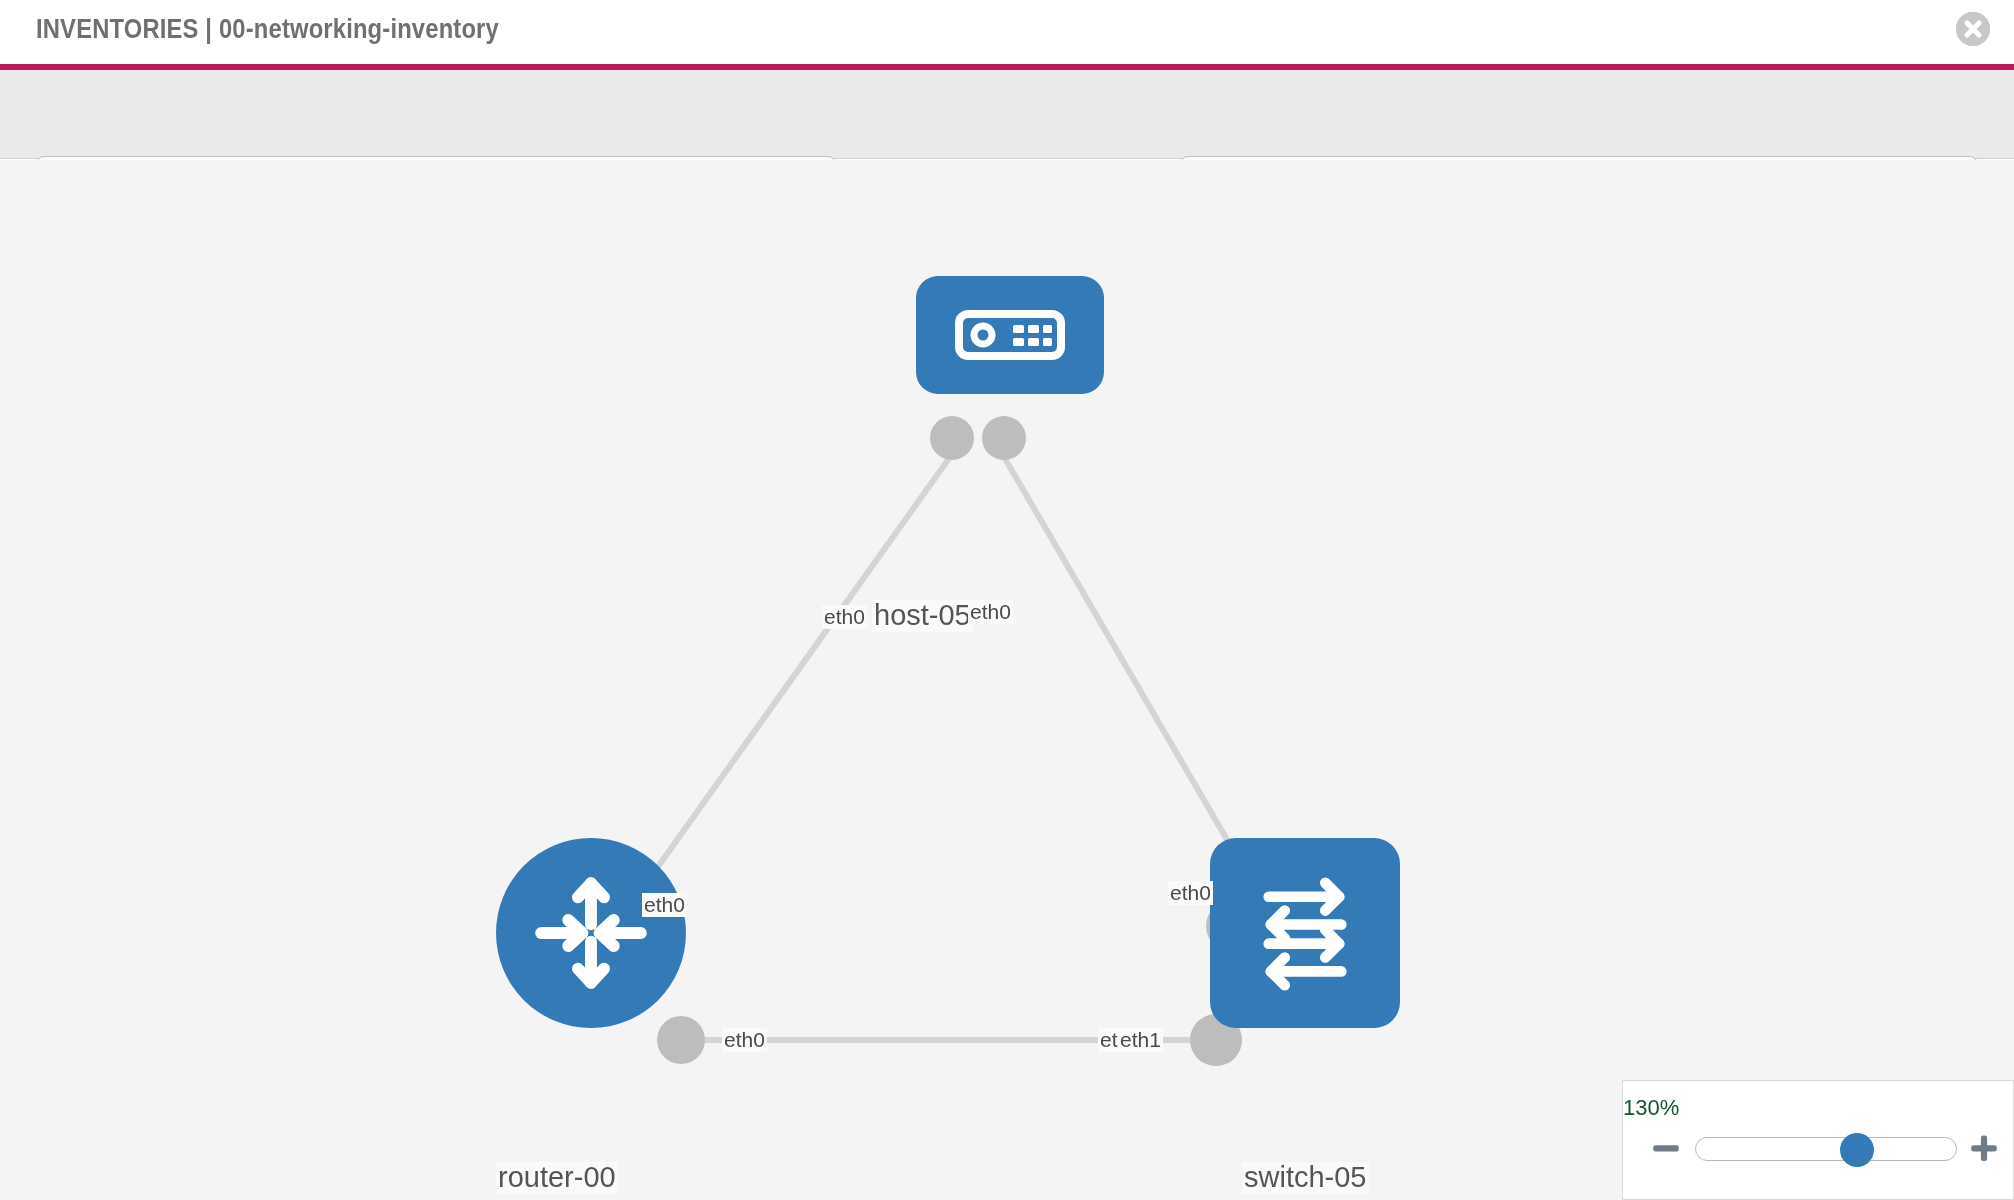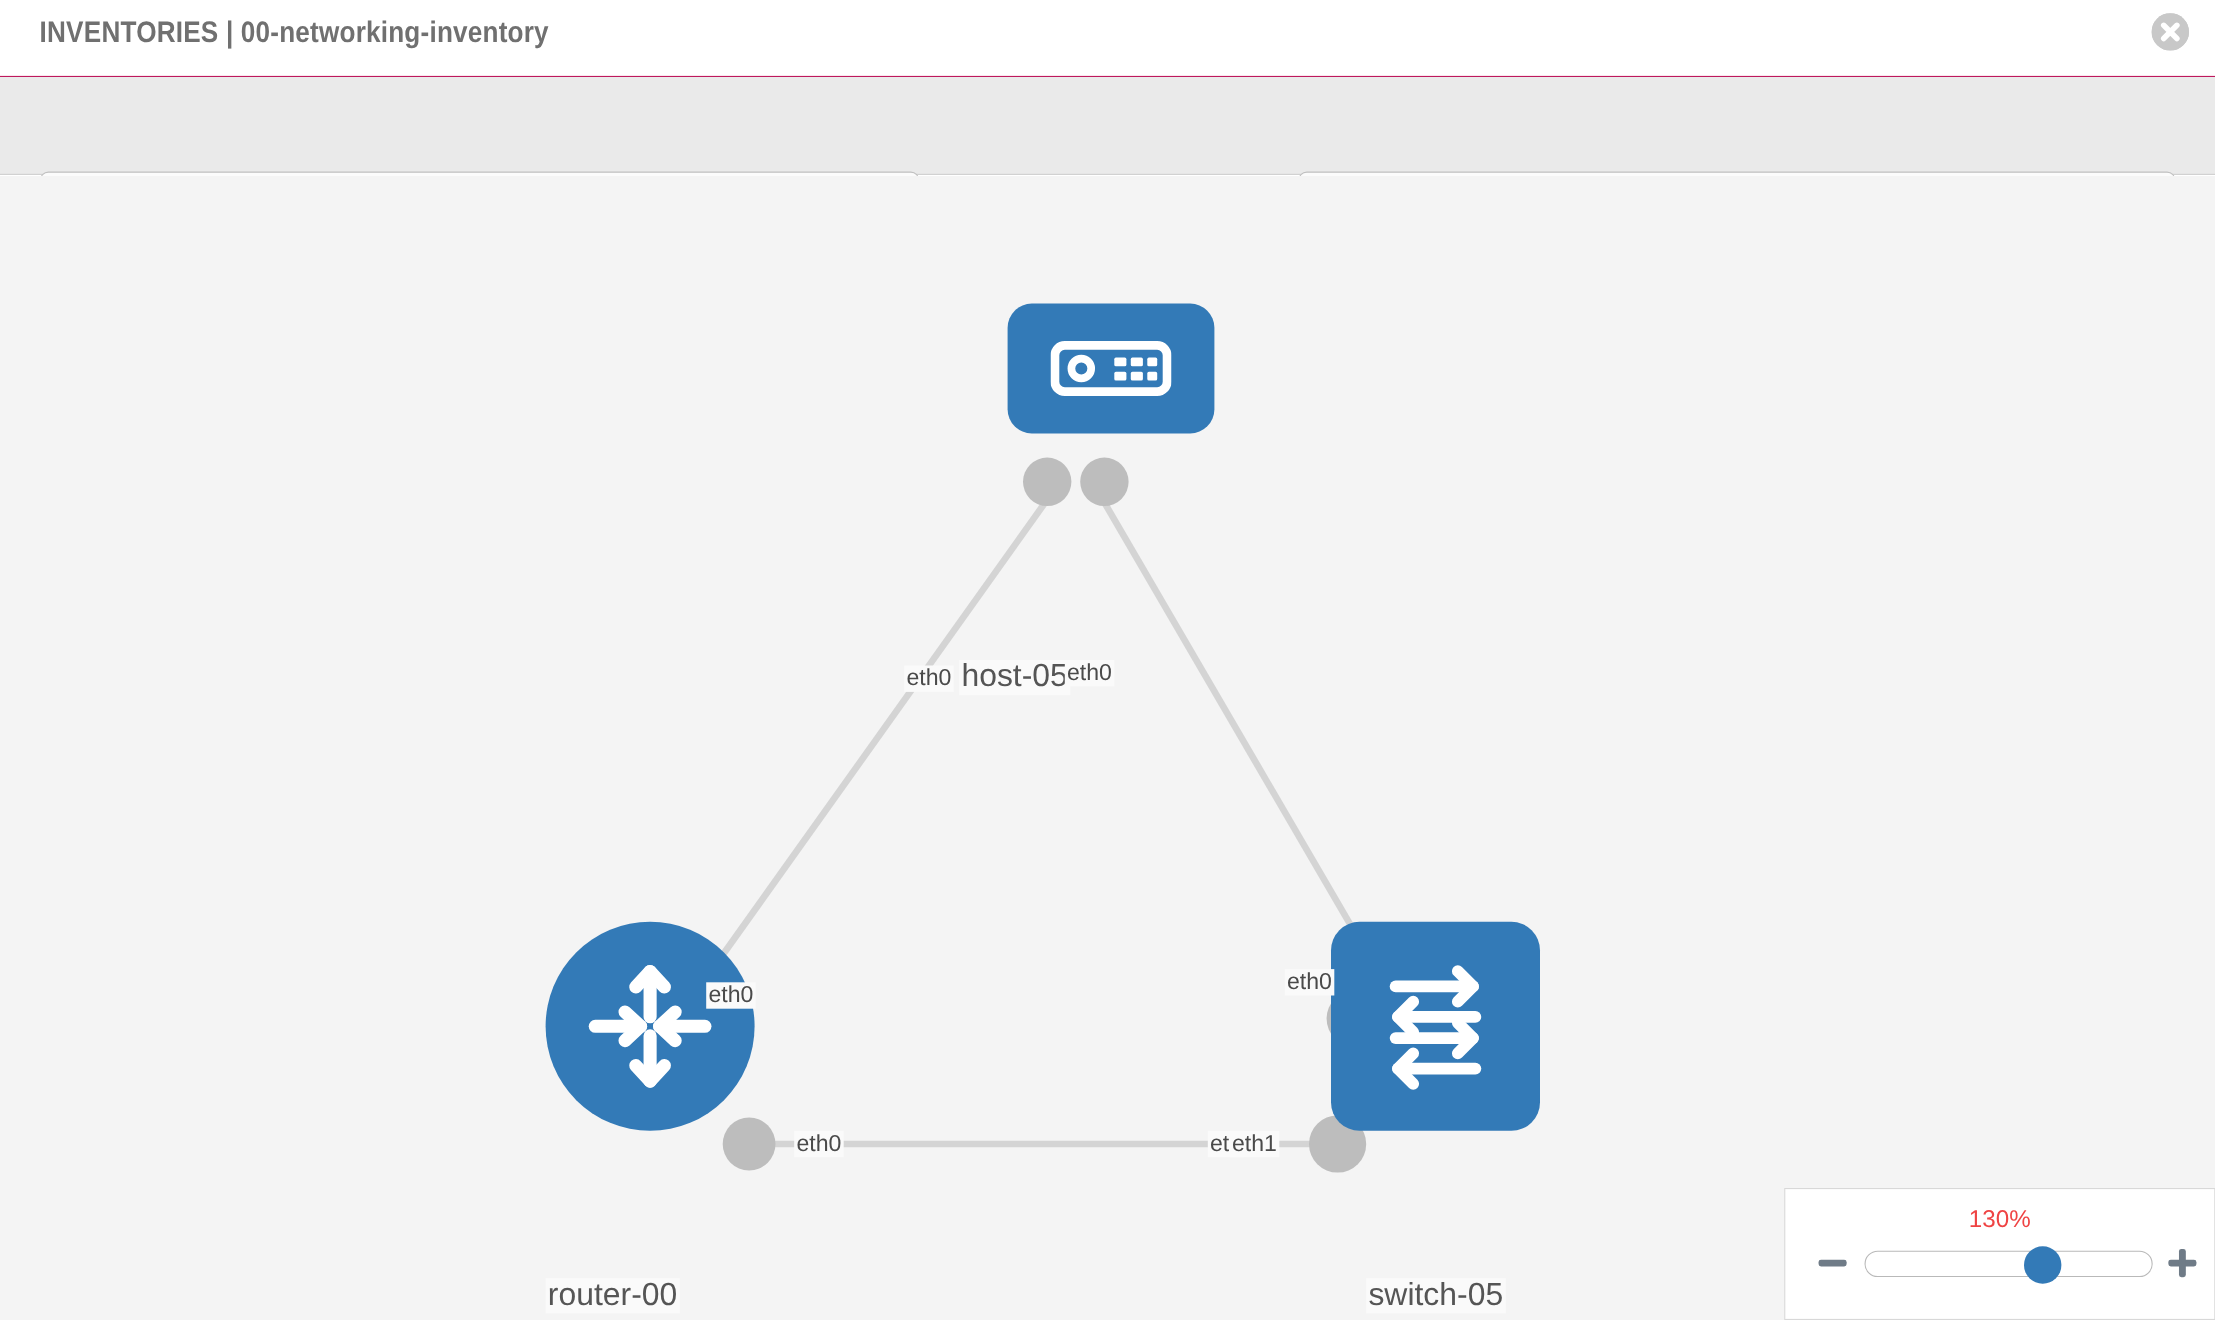--- a/index.html
+++ b/index.html
@@ -8,21 +8,21 @@
     font-family: "Liberation Sans", sans-serif;
     background: #ffffff;
     overflow: hidden;
   }
   .app { position: relative; width: 2014px; height: 1200px; }
 
   
   .header {
     position: absolute; left: 0; top: 0; width: 2014px; height: 70px;
     background: #ffffff;
-    border-bottom: 1px solid #be185d;
+    border-bottom: 6px solid #be185d;
   }
   .header-title {
     position: absolute; left: 36px; top: 14px;
     font-size: 27px; font-weight: bold;
     color: #707070;
     letter-spacing: 0.2px;
     font-stretch: condensed;
     transform: scaleX(0.88);
     transform-origin: left center;
     white-space: nowrap;
@@ -120,23 +120,23 @@
   
   .zoom-panel {
     position: absolute;
     left: 1622px; top: 1080px;
     width: 392px; height: 120px;
     background: #ffffff;
     border: 1px solid #d8d8d8;
   }
   .zoom-value {
     position: absolute; left: 0; right: 0; top: 14px;
-    text-align: center;
+    text-align: left;
     font-size: 22px;
-    color: #ef4444;
+    color: #14532d;
   }
   .zoom-minus, .zoom-plus {
     position: absolute; top: 50px;
     width: 34px; height: 34px;
     cursor: pointer;
     color: #6f7b87;
   }
   .zoom-minus { left: 26px; }
   .zoom-plus  { right: 12px; }
   .zoom-track {

